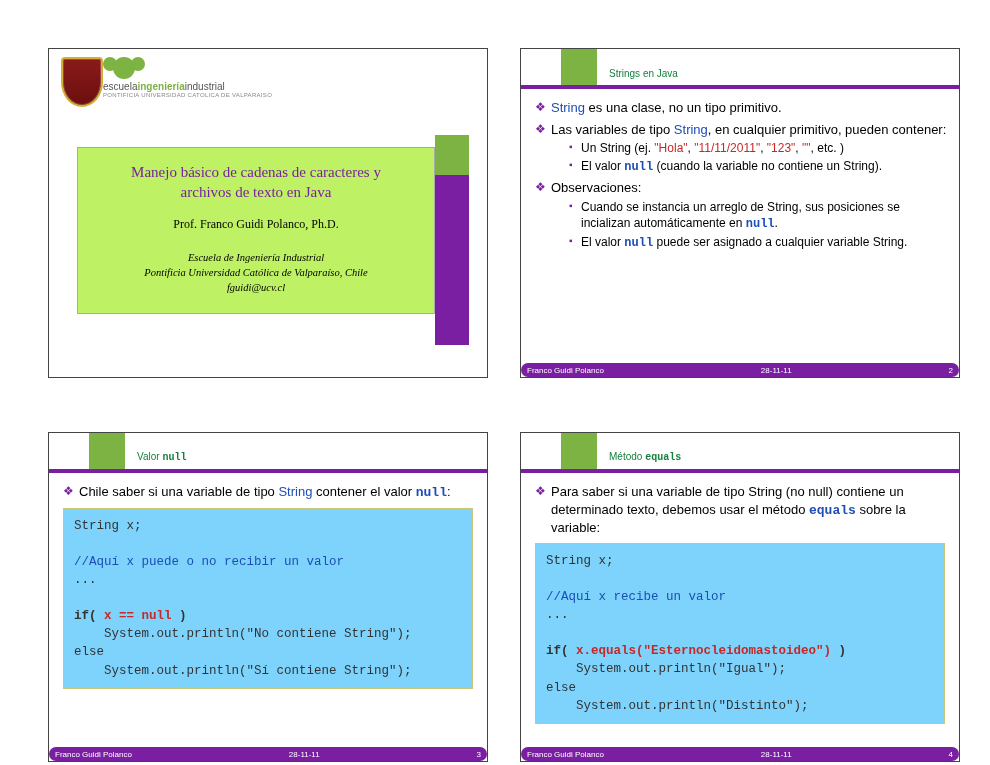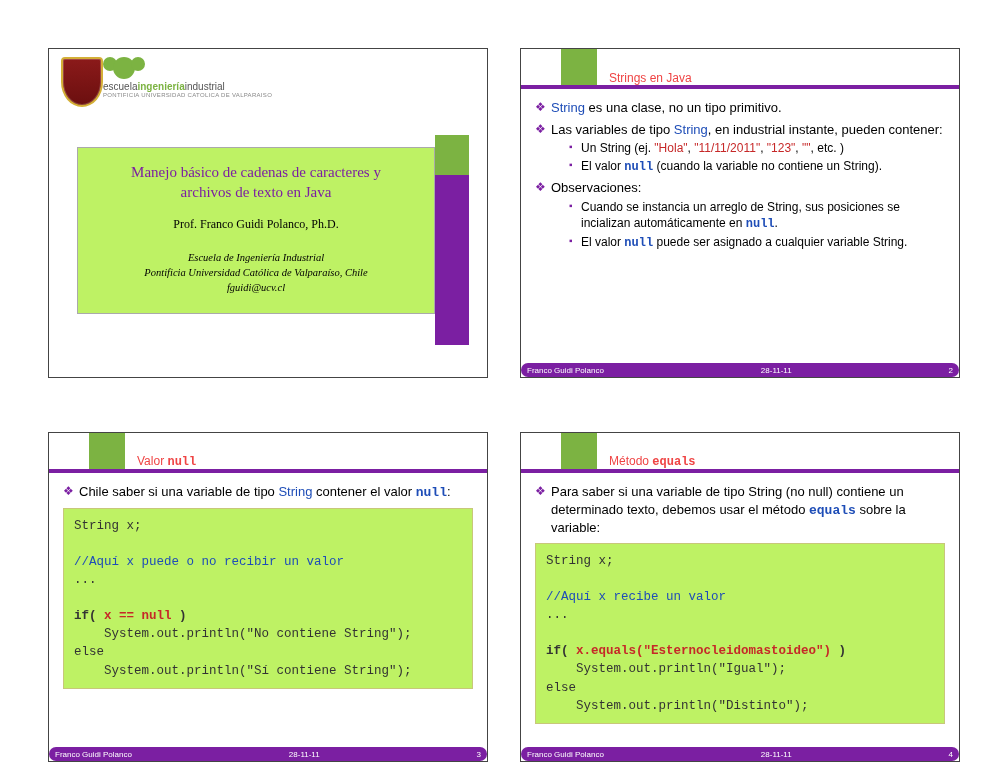--- a/index.html
+++ b/index.html
@@ -97,22 +97,23 @@
     display: flex;
     align-items: flex-end;
   }
   .tab-green {
     width: 36px;
     height: 36px;
     background: #7cb342;
     margin-right: 12px;
   }
   .slide-title {
-    color: #ef4444;
-    font-size: 12px;
+    color: #15803d;
+    font-size: 10px;
+    padding-bottom: 6px;
   }
   .slide-title code, .slide-title .mono { font-family: "Courier New", monospace; font-weight: bold; }
   .title-rule {
     position: absolute;
     left: 0; right: 0;
     height: 4px;
     background: #7b1fa2;
     top: 36px;
   }
   .body {
@@ -135,21 +136,21 @@
   ul.sub > li:before {
     content: "▪"; position: absolute; left: 0; top: 0;
     color: #7b1fa2; font-size: 10px;
   }
   .blue { color: #1e4db7; }
   .red  { color: #c62828; }
   .mono { font-family: "Courier New", monospace; }
   .bold { font-weight: bold; }
 
   .codebox {
-    background: #bef264;
+    background: #7dd3fc;
     border: 1px solid #c8c77a;
     padding: 8px 10px;
     margin: 6px 4px 0 4px;
     font-family: "Courier New", monospace;
     font-size: 12.5px;
     line-height: 1.45;
     white-space: pre;
     color: #333;
   }
   .codebox .kw { font-weight: bold; }
@@ -213,21 +214,21 @@
 
   <div class="slide s2">
     <div class="slide-header">
       <div class="tab-green"></div>
       <div class="slide-title">Strings en Java</div>
     </div>
     <div class="title-rule"></div>
     <div class="body">
       <ul class="top">
         <li><span class="blue">String</span><span> es una clase, no un tipo primitivo.</span></li>
-        <li><span>Las variables de tipo </span><span class="blue">String</span><span>, en industrial instante, pueden contener:</span>
+        <li><span>Las variables de tipo </span><span class="blue">String</span><span>, en cualquier primitivo, pueden contener:</span>
           <ul class="sub">
             <li><span>Un String (ej. </span><span class="red">"Hola"</span><span>, </span><span class="red">"11/11/2011"</span><span>, </span><span class="red">"123"</span><span>, </span><span class="red">""</span><span>, etc. )</span></li>
             <li><span>El valor </span><span class="blue mono bold">null</span><span> (cuando la variable no contiene un String).</span></li>
           </ul>
         </li>
         <li><span>Observaciones:</span>
           <ul class="sub">
             <li><span>Cuando se instancia un arreglo de String, sus posiciones se incializan automáticamente en </span><span class="blue mono bold">null</span><span>.</span></li>
             <li><span>El valor </span><span class="blue mono bold">null</span><span> puede ser asignado a cualquier variable String.</span></li>
           </ul>

